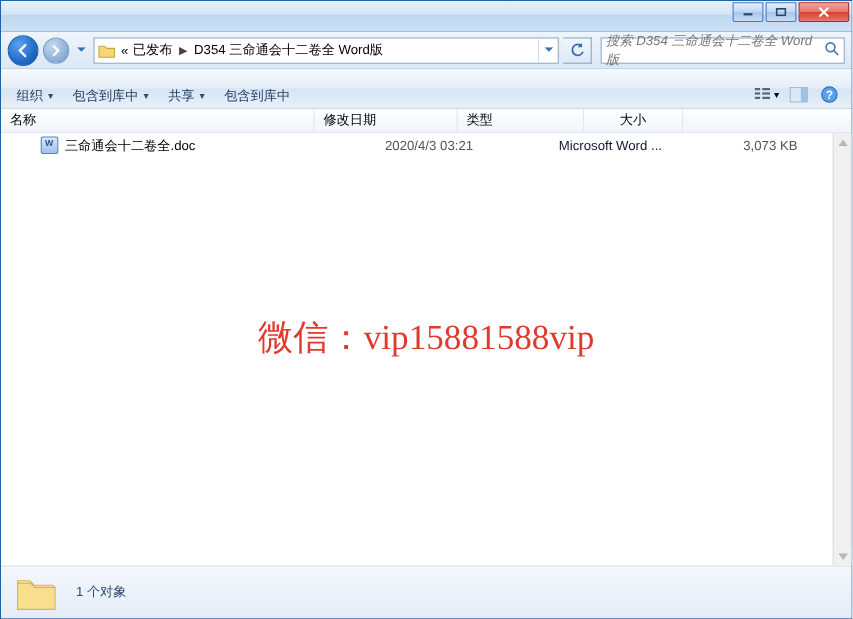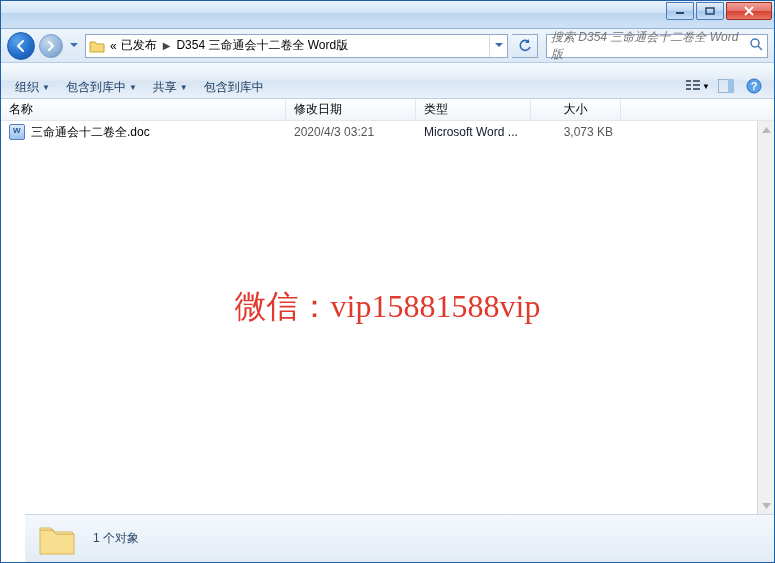--- a/index.html
+++ b/index.html
@@ -120,21 +120,21 @@
 }
 .col { padding: 3px 8px; border-right:1px solid #e1e7ef; display:flex; align-items:center;}
 .col.name { width: 285px; }
 .col.date { width: 130px; }
 .col.type { width: 115px; align-items: center; }
 .col.size { width: 90px; justify-content:center;}
 
 
 .files { flex:1; background:#fff; position:relative; overflow:hidden;}
 .row { display:flex; font-size:12px; height:22px; align-items:center; }
-.cell { padding: 0 8px; }
+.cell { padding: 0 8px; margin-left: 28px; }
 .cell.name { width:285px; display:flex; align-items:center; gap:6px;}
 .cell.date { width:130px; color:#555;}
 .cell.type { width:115px; color:#0f172a;}
 .cell.size { width:90px; text-align:right; color:#555;}
 
 .doc-icon {
   width:16px; height:16px;
   background: linear-gradient(to bottom,#dce9fb,#9cc1ec);
   border:1px solid #4f7ec2;
   border-radius:2px;
@@ -158,21 +158,20 @@
 
 .statusbar {
   height: 48px;
   background: linear-gradient(to bottom,#f4f8fd,#e3ecf6);
   border-top: 1px solid #c9d7e8;
   display:flex; align-items:center;
   padding: 0 12px;
   gap: 16px;
   font-size:12px;
   color:#2a4a6e;
-  margin-left:24px;
 }
 .big-folder {
   width: 40px; height: 34px;
 }
 
 
 .vscroll {
   position:absolute; right:0; top:0; bottom:0; width:17px;
   background:#f0f0f0; border-left:1px solid #dadada;
   display:flex; flex-direction:column;

